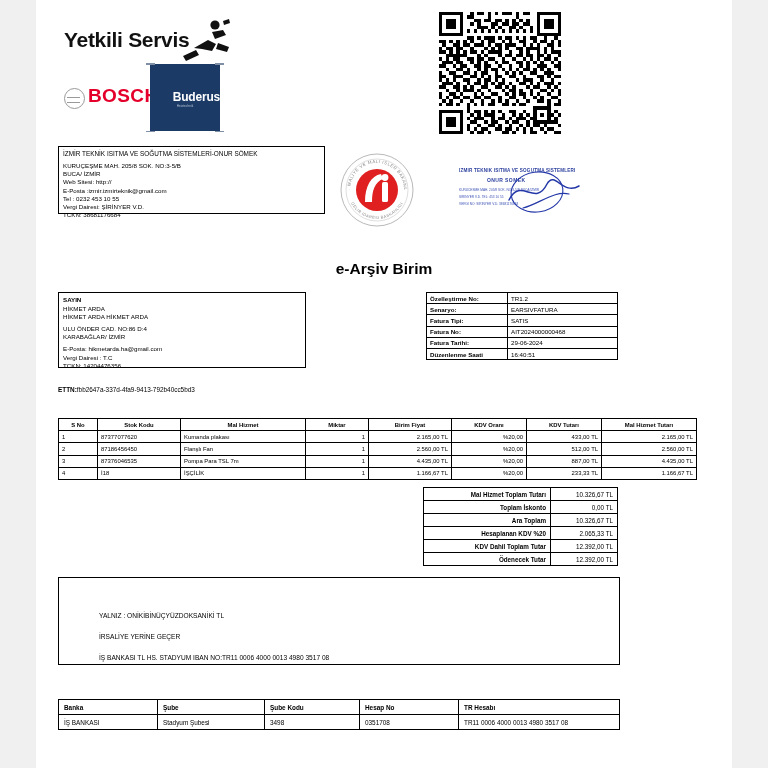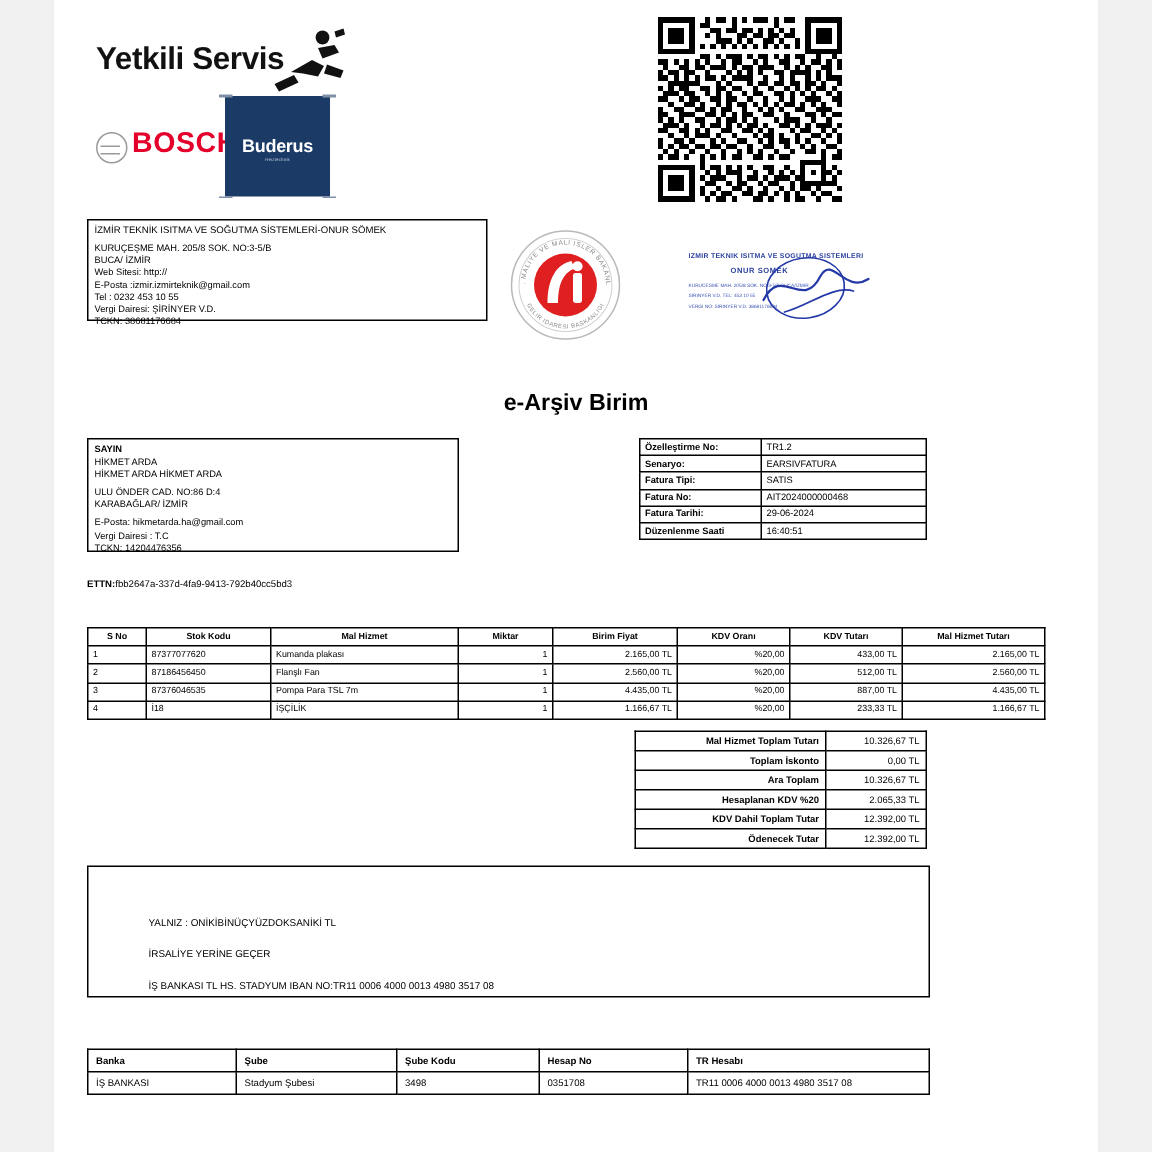--- a/index.html
+++ b/index.html
@@ -82,21 +82,21 @@
   }
   .buderus-box {
     position: absolute;
     left: 92px; top: 2px;
     width: 70px; height: 67px;
     background: #1b3a66;
   }
   .buderus-text {
     position: absolute;
     left: 0; right: 0; top: 26px;
-    text-align: center;
+    text-align: right;
     font-size: 12px;
     font-weight: bold;
     color: #ffffff;
     letter-spacing: -0.2px;
   }
   .buderus-sub {
     position: absolute;
     left: 0; right: 0; top: 40px;
     text-align: center;
     font-size: 3px;

